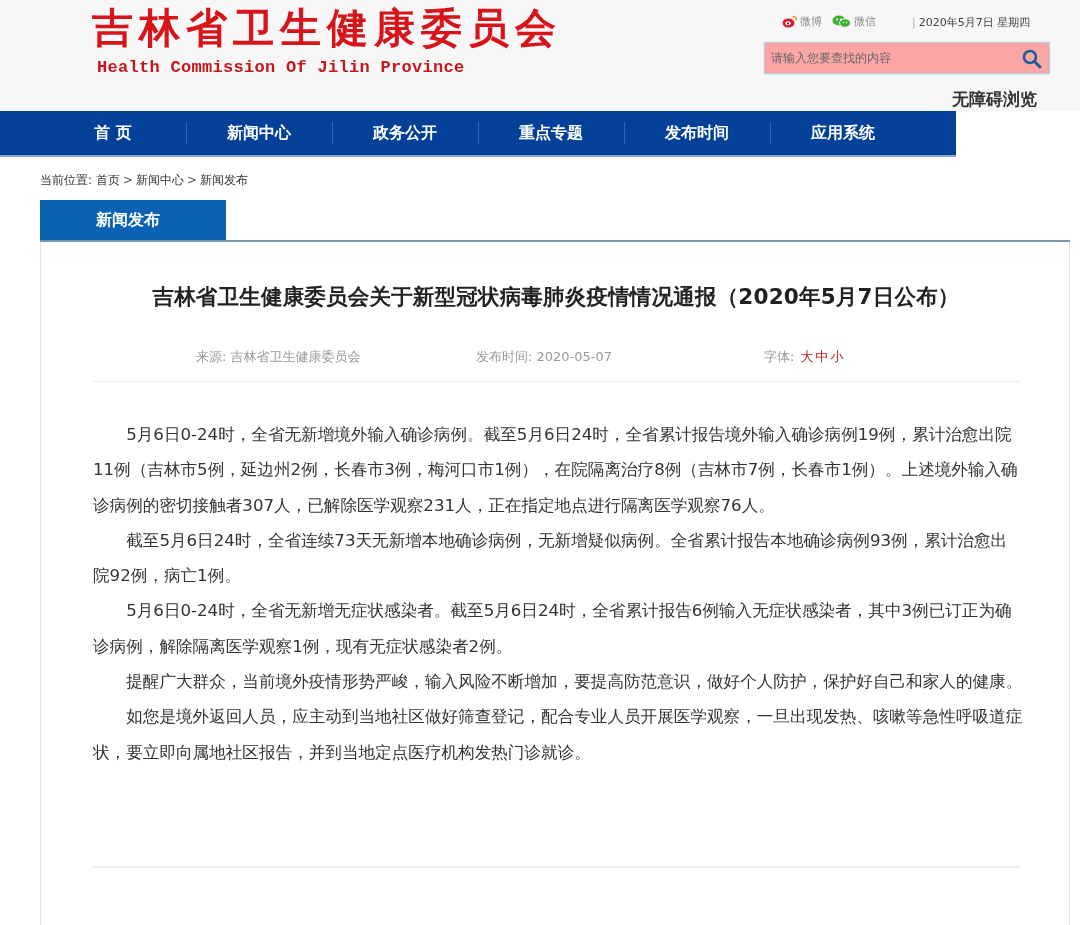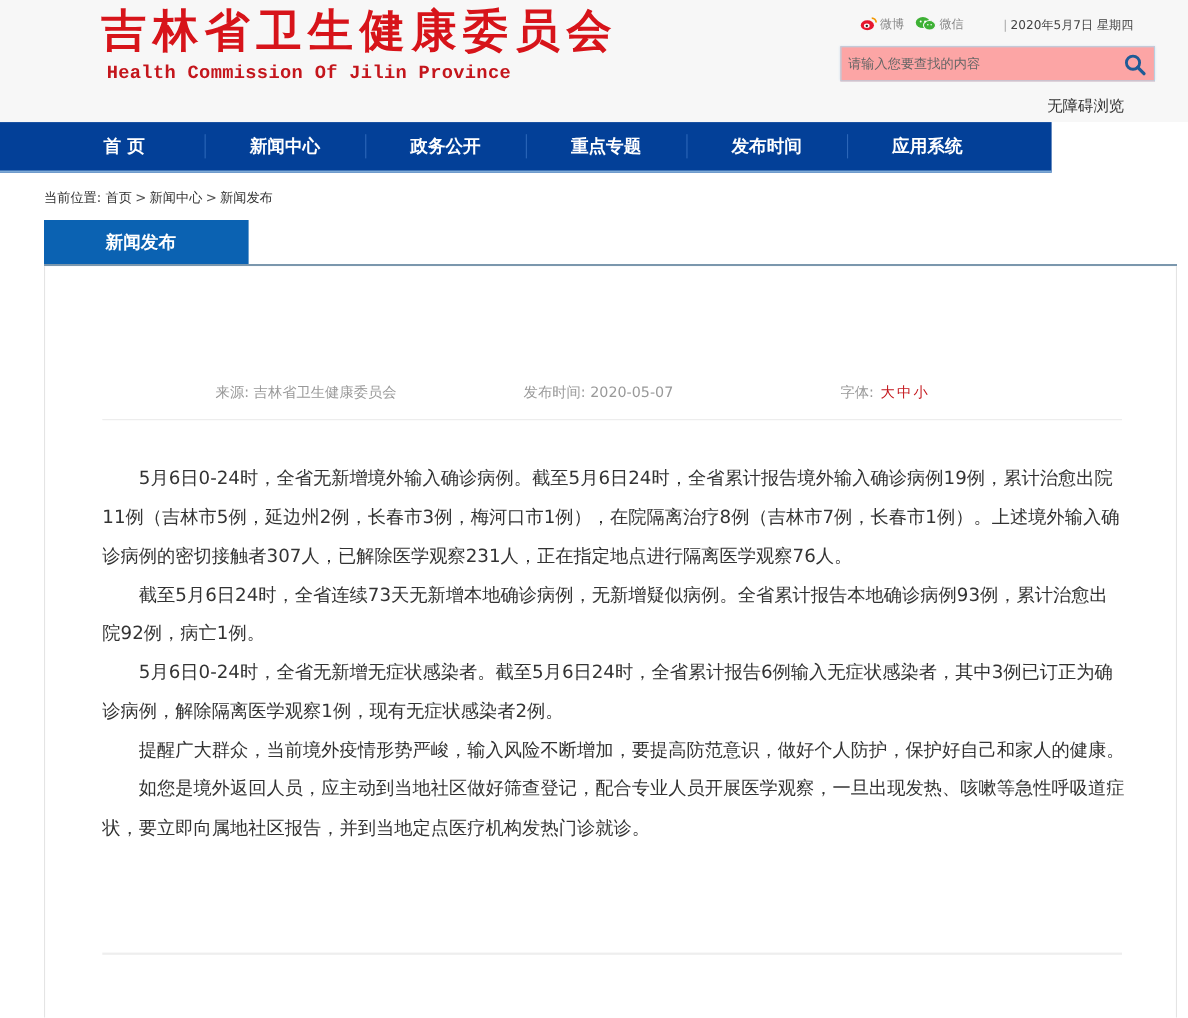--- a/index.html
+++ b/index.html
@@ -14,21 +14,21 @@
   .social { position: absolute; left: 782px; top: 14px; display: flex; align-items: center; font-size: 11px; color: #888; }
   .social .item { display: flex; align-items: center; margin-right: 10px; cursor: pointer; }
   .social svg { margin-right: 2px; }
   .date { position: absolute; left: 912px; top: 15px; font-size: 11px; color: #444; white-space: nowrap; }
   .date .sep { color: #aaa; margin-right: 3px; }
 
   .search { position: absolute; left: 764px; top: 42px; width: 286px; height: 32px; background: #fca5a5; border: 1px solid #b8cfe0; box-shadow: 0 0 2px #d0e0ee; display: flex; align-items: center; }
   .search input { border: none; outline: none; background: transparent; font-size: 12px; color: #666; padding-left: 6px; width: 250px; height: 30px; font-family: "DejaVu Sans", sans-serif; }
   .search input::placeholder { color: #666; }
   .search .btn { position: absolute; right: 6px; top: 5px; width: 22px; height: 22px; cursor: pointer; }
-  .accessible { position: absolute; left: 952px; top: 88px; font-size: 14px; color: #333; cursor: pointer; white-space: nowrap; }
+  .accessible { position: absolute; left: 952px; top: 88px; font-size: 17px; color: #333; cursor: pointer; white-space: nowrap; font-weight: bold; }
 
   
   .nav { position: absolute; left: 0; top: 111px; width: 956px; height: 46px; background: #034098; border-bottom: 2px solid #7eaad6; display: flex; align-items: center; padding-left: 40px; }
   .nav .nav-item { width: 146px; text-align: center; color: #fff; font-weight: bold; font-size: 16px; position: relative; cursor: pointer; line-height: 44px; }
   .nav .nav-item + .nav-item::before { content: ""; position: absolute; left: 0; top: 11px; height: 22px; width: 1px; background: #2c66b8; }
 
   
   .breadcrumb { position: absolute; left: 40px; top: 172px; font-size: 12px; color: #333; white-space: nowrap; }
   .breadcrumb a { color: #333; text-decoration: none; cursor: pointer; }
   .breadcrumb .arrow { color: #555; margin: 0 3px; }
@@ -112,20 +112,21 @@
 
 <div class="breadcrumb">
   <span>当前位置:</span>
   <a>首页</a><span class="arrow">&gt;</span><a>新闻中心</a><span class="arrow">&gt;</span><a>新闻发布</a>
 </div>
 
 <div class="section-tab">新闻发布</div>
 <div class="section-line"></div>
 
 <div class="content">
+  <div class="article-title">吉林省卫生健康委员会关于新型冠状病毒肺炎疫情情况通报（2020年5月7日公布）</div>
 
   <div class="meta source">
     <span>来源:</span>
     <span>吉林省卫生健康委员会</span>
   </div>
   <div class="meta pubtime">
     <span>发布时间:</span>
     <span>2020-05-07</span>
   </div>
   <div class="meta fontsize">

